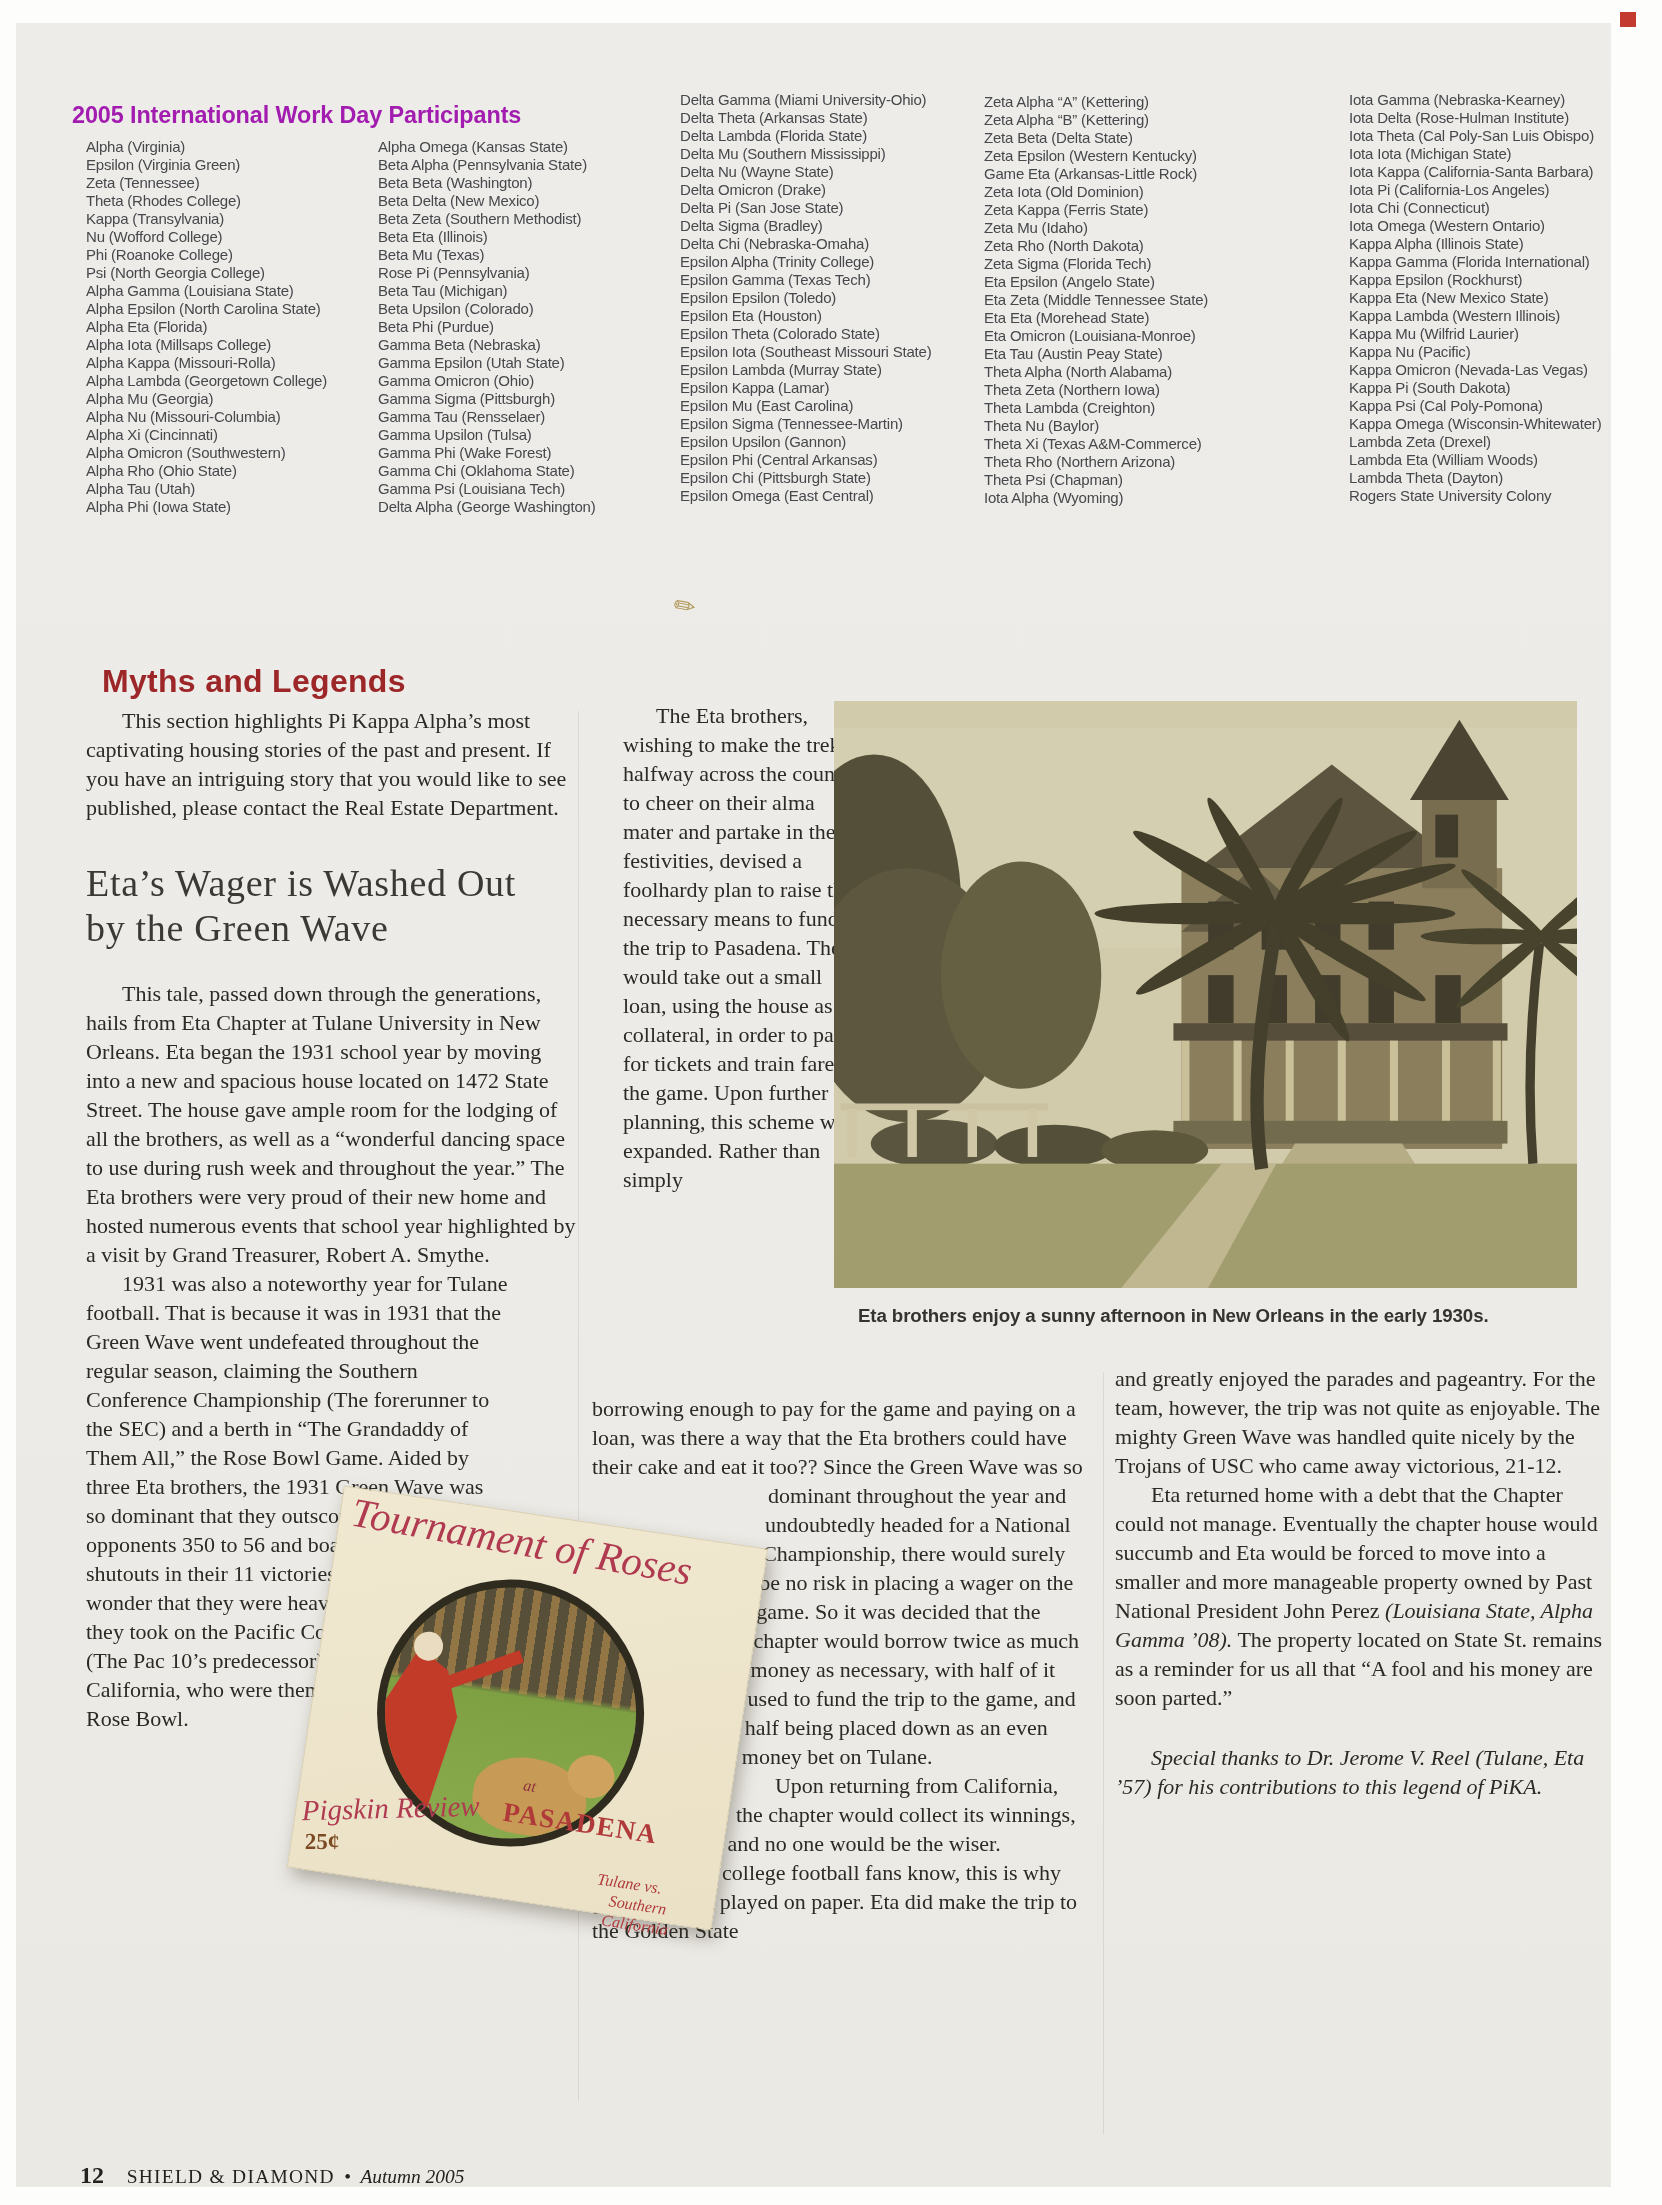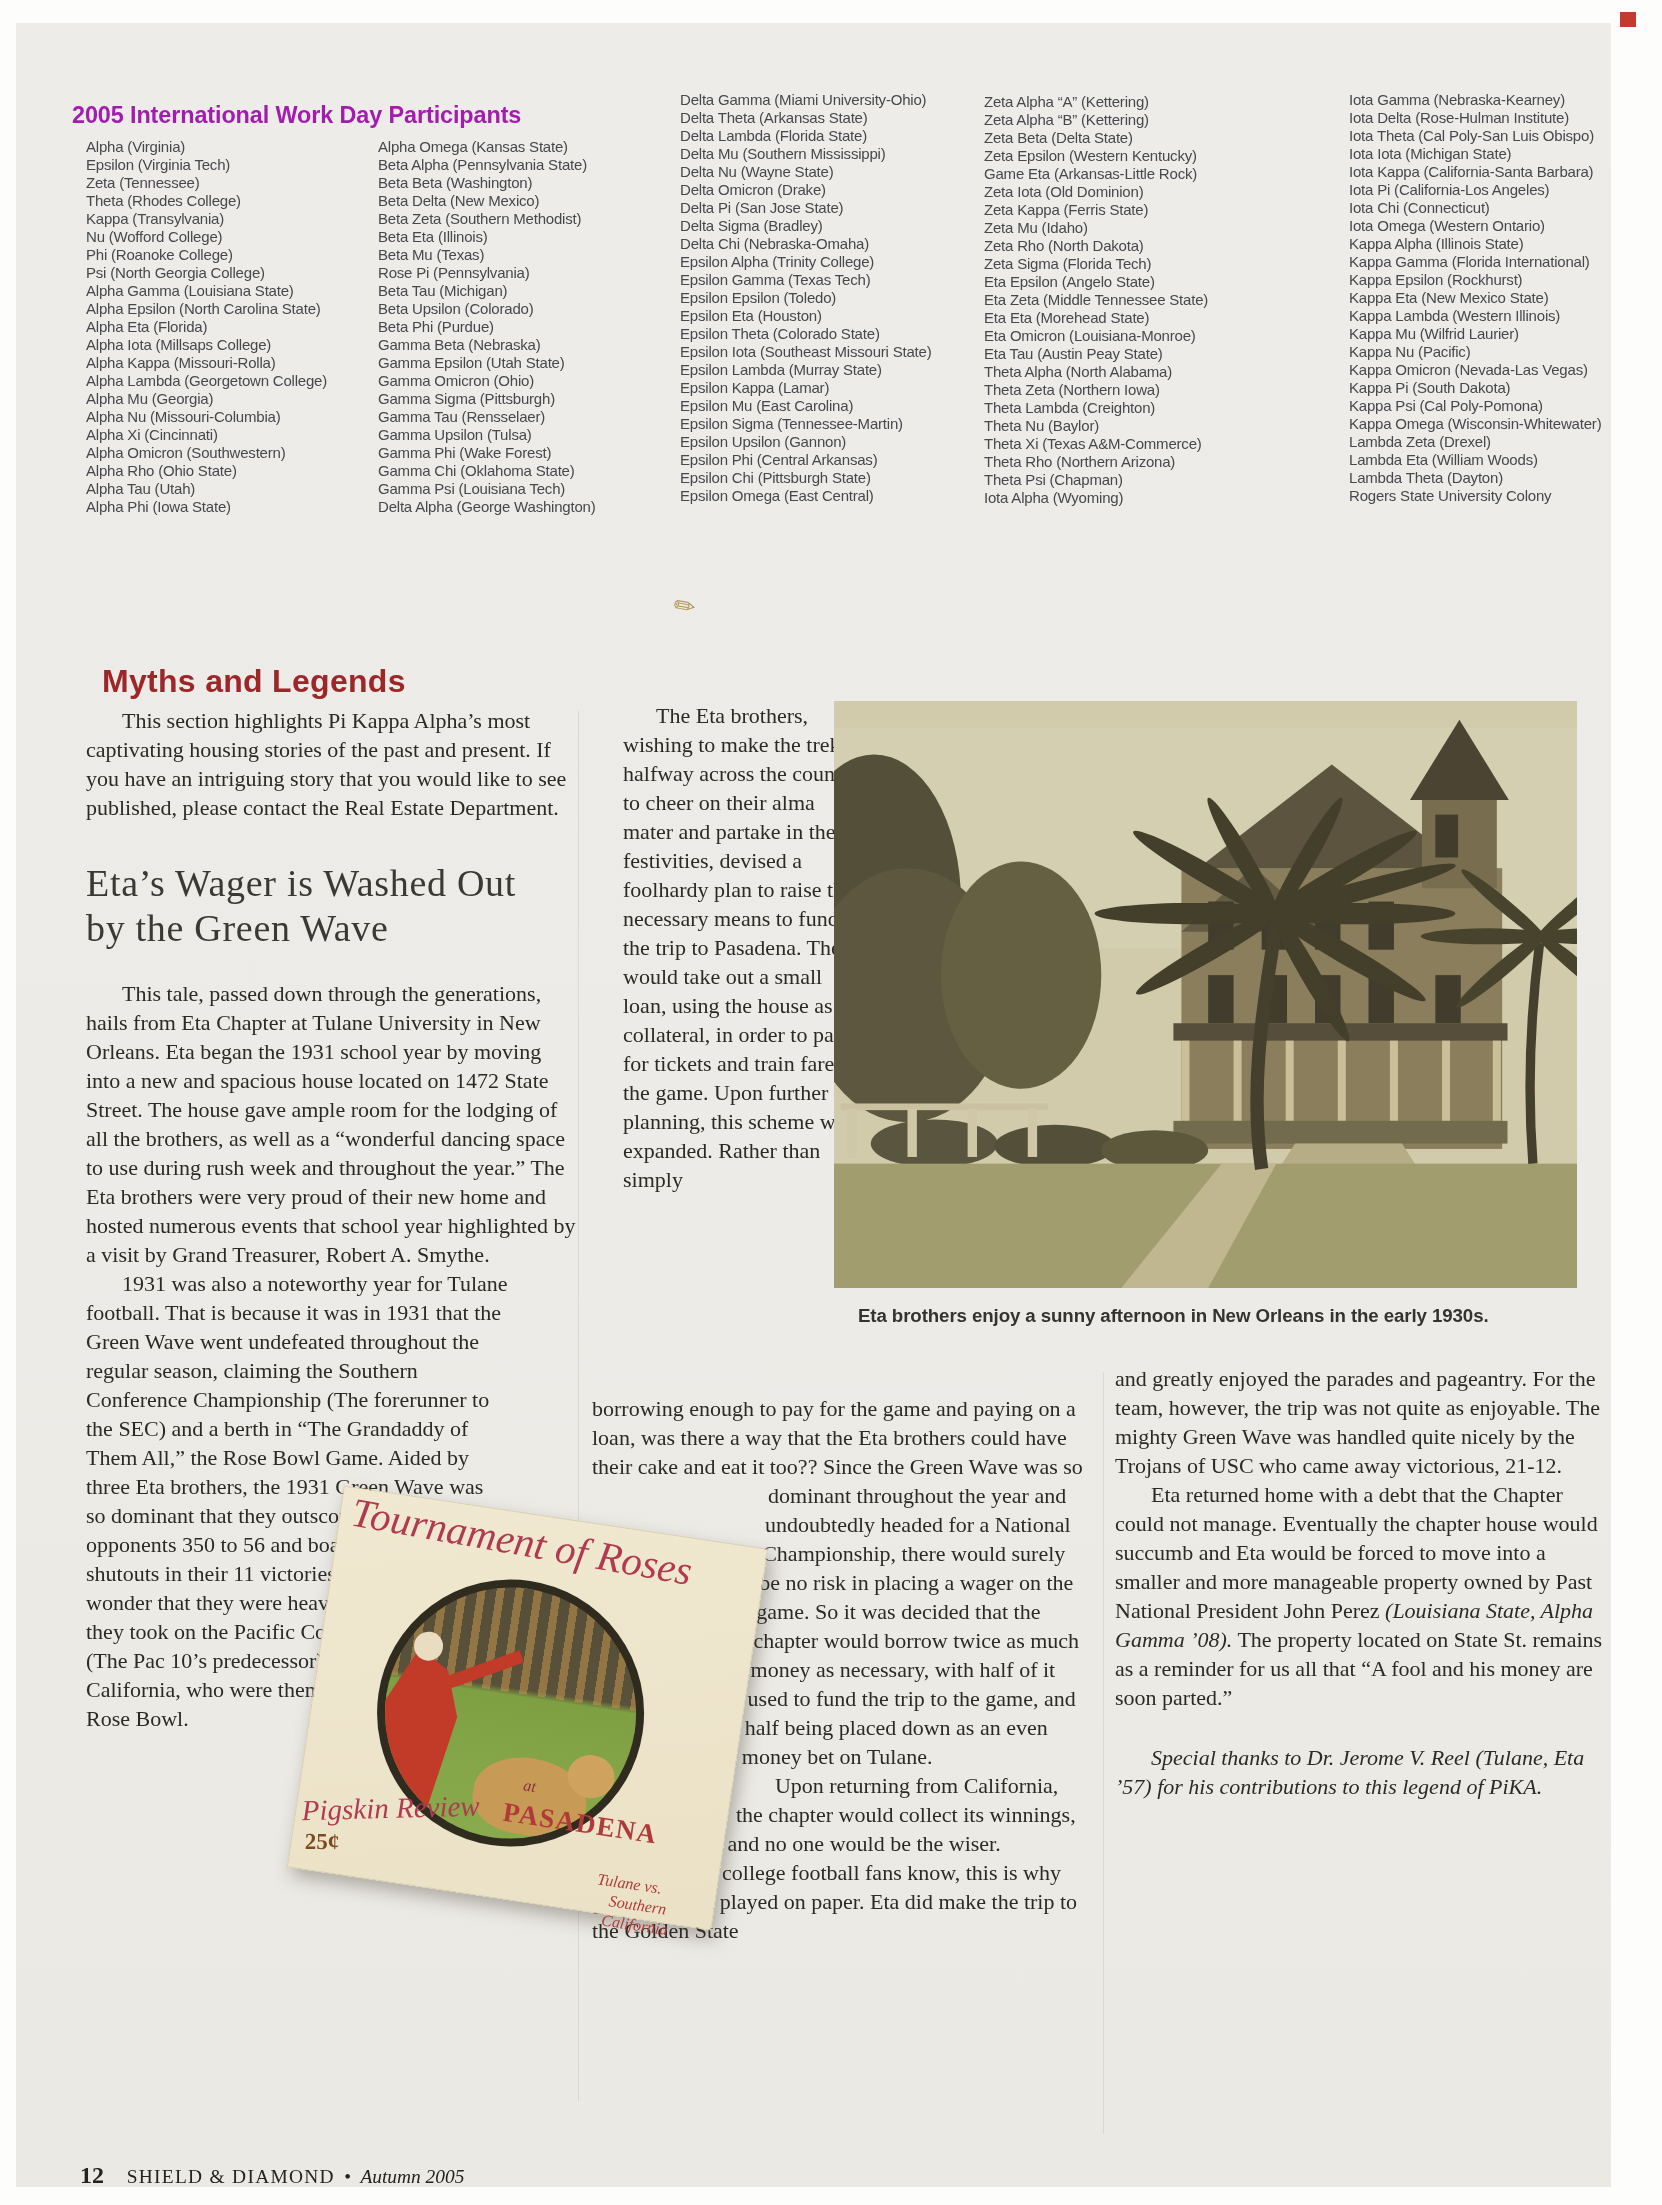--- a/index.html
+++ b/index.html
@@ -148,21 +148,21 @@
 </head>
 <body>
 
 <div class="page">
   <div class="paper"></div>
   <div class="corner-mark"></div>
 
   <h1 class="participants-title">2005 International Work Day Participants</h1>
   <ul class="pcol" id="pcol1">
       <li>Alpha (Virginia)</li>
-      <li>Epsilon (Virginia Tech)</li>
+      <li>Epsilon (Virginia Green)</li>
       <li>Zeta (Tennessee)</li>
       <li>Theta (Rhodes College)</li>
       <li>Kappa (Transylvania)</li>
       <li>Nu (Wofford College)</li>
       <li>Phi (Roanoke College)</li>
       <li>Psi (North Georgia College)</li>
       <li>Alpha Gamma (Louisiana State)</li>
       <li>Alpha Epsilon (North Carolina State)</li>
       <li>Alpha Eta (Florida)</li>
       <li>Alpha Iota (Millsaps College)</li>

